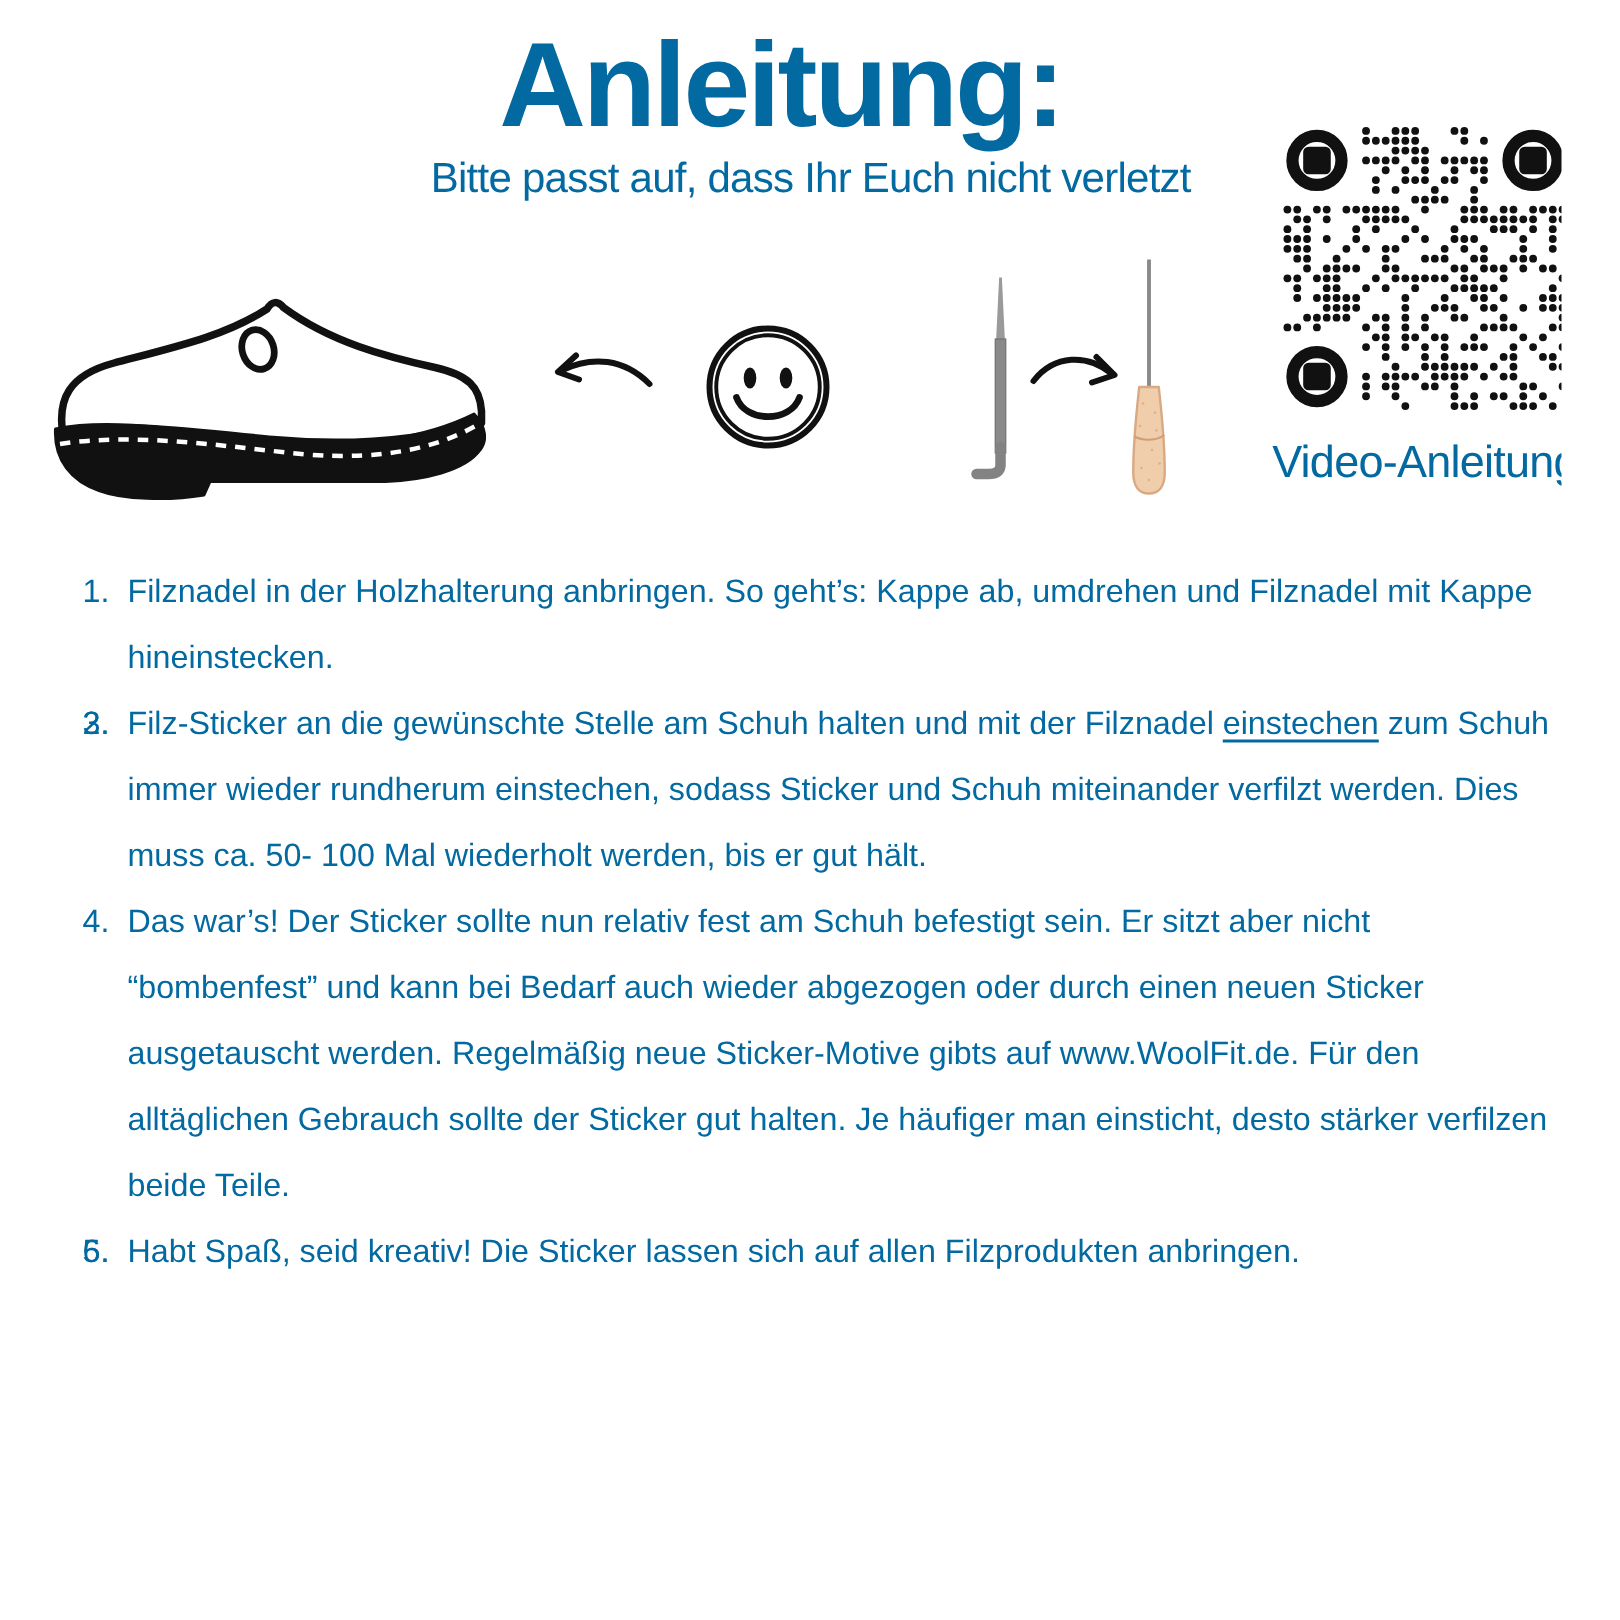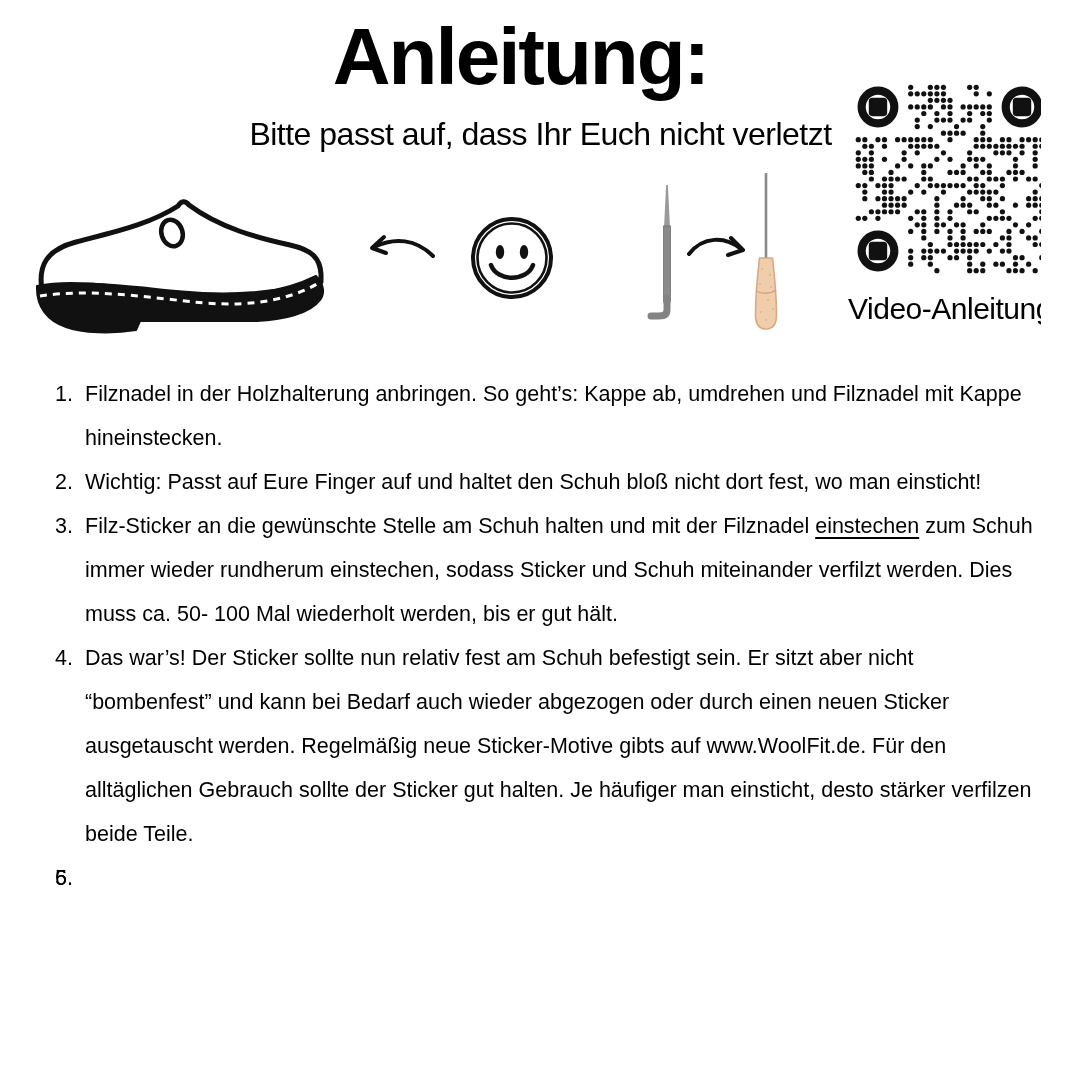--- a/index.html
+++ b/index.html
@@ -1,22 +1,22 @@
 <!DOCTYPE html>
 <html><head>
 <meta charset="utf-8">
 <style>
   html,body { margin:0; padding:0; background:#fff; }
   .page {
     position:relative; width:1041px; height:1080px; background:#ffffff;
-    font-family:"Liberation Sans", sans-serif; color:#000000; overflow:hidden;
+    font-family:"Liberation Sans", sans-serif; color:#0369a1; overflow:hidden;
   }
   .header { position:absolute; top:14px; left:0; width:100%; text-align:center; }
   .title  { font-size:80px; font-weight:bold; letter-spacing:-2px; line-height:1.08; }
-  .subtitle { font-size:32px; margin-top:16px; letter-spacing:-0.5px;padding-left:40px; }
+  .subtitle { font-size:28px; margin-top:3px; letter-spacing:-0.5px;padding-left:40px; }
 
   .qr-block { position:absolute; left:855px; top:84px; width:190px; }
   .qr-svg { width:190px; height:190px; display:block; }
   .qr-caption { position:absolute; left:-20px; top:208px; width:230px; text-align:center; font-size:30px; letter-spacing:-0.5px; }
 
   .fig { position:absolute; }
   .fig svg { width:100%; height:100%; display:block; }
   .fig-shoe        { left:32px;  top:194px; width:292px; height:146px; }
   .fig-arrow-left  { left:366px; top:230px; width:70px;  height:30px; }
   .fig-smiley      { left:470px; top:216px; width:84px;  height:84px; }
@@ -426,31 +426,31 @@
     </svg>
   </div>
 
   <div class="steps">
     <div class="step">
       <span class="step-num">1.</span>
       <span>Filznadel in der Holzhalterung anbringen. So geht’s: Kappe ab, umdrehen und Filznadel mit Kappe hineinstecken.</span>
     </div>
     <div class="step">
       <span class="step-num">2.</span>
-      <span>Wichtig: Passt auf Eure Finger auf und haltet den Schuh bloß nicht dort fest, wo man einsticht!</span>
     </div>
     <div class="step">
       <span class="step-num">3.</span>
       <span>Filz-Sticker an die gewünschte Stelle am Schuh halten und mit der Filznadel </span><span class="uline">einstechen</span><span> zum Schuh immer wieder rundherum einstechen, sodass Sticker und Schuh miteinander verfilzt werden. Dies muss ca. 50- 100 Mal wiederholt werden, bis er gut hält.</span>
     </div>
     <div class="step">
       <span class="step-num">4.</span>
       <span>Das war’s! Der Sticker sollte nun relativ fest am Schuh befestigt sein. Er sitzt aber nicht “bombenfest” und kann bei Bedarf auch wieder abgezogen oder durch einen neuen Sticker ausgetauscht werden.  Regelmäßig neue Sticker-Motive gibts auf www.WoolFit.de. Für den alltäglichen Gebrauch sollte der Sticker gut halten. Je häufiger man einsticht, desto stärker verfilzen beide Teile.</span>
     </div>
     <div class="step">
       <span class="step-num">5.</span>
     </div>
     <div class="step">
       <span class="step-num">6.</span>
+      <span>Habt Spaß, seid kreativ! Die Sticker lassen sich auf allen Filzprodukten anbringen.</span>
     </div>
   </div>
 
 </div>
 
 </body></html>

